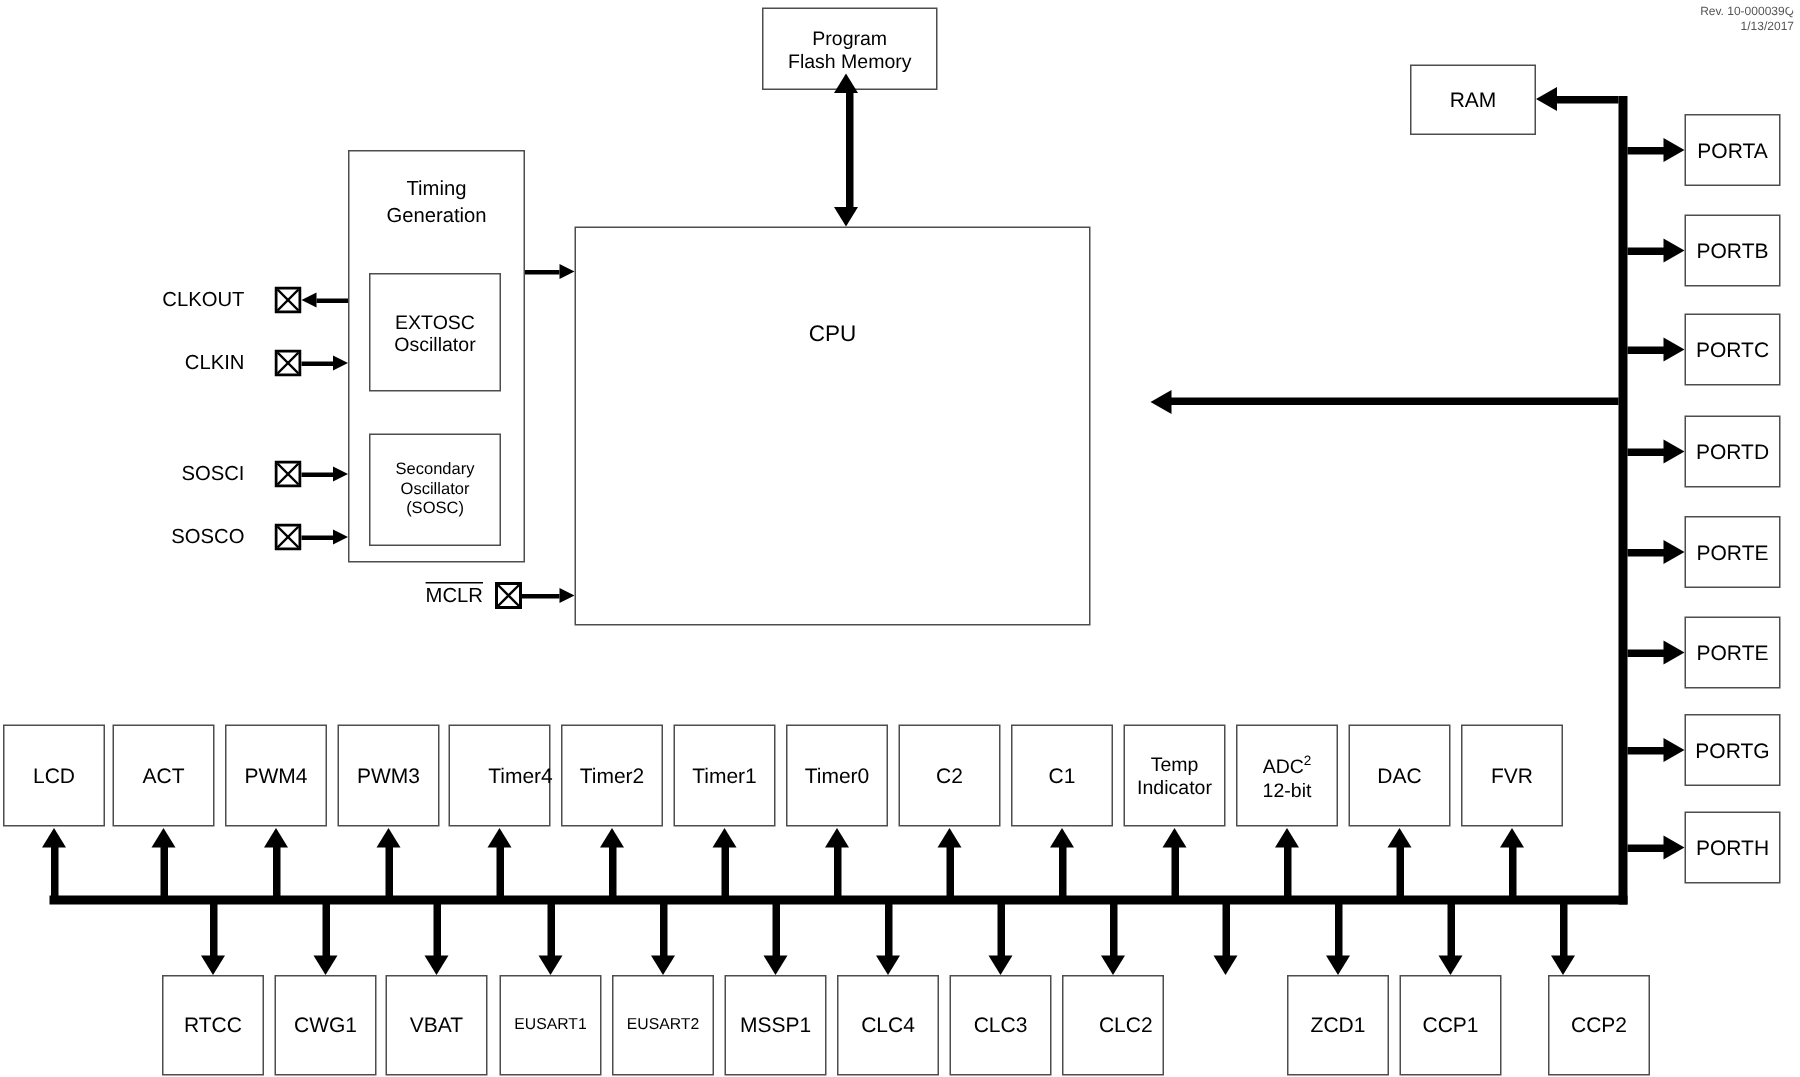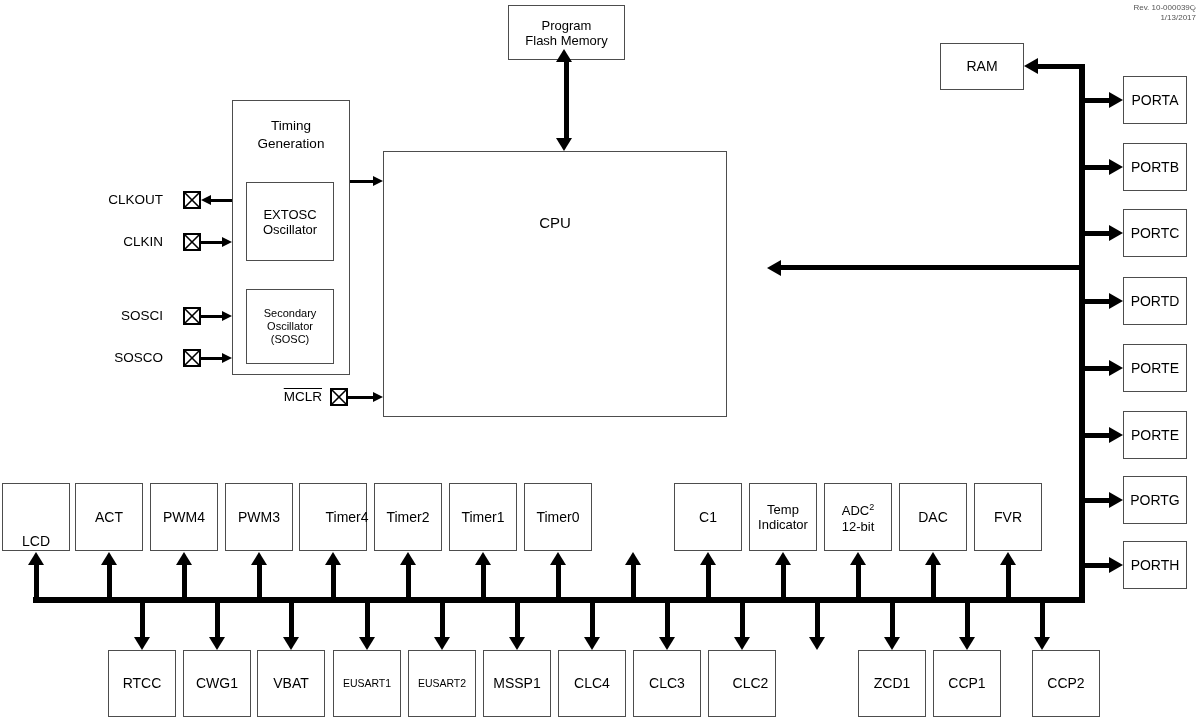--- a/index.html
+++ b/index.html
@@ -160,21 +160,21 @@
   <div class="box port" style="top:411px;">
       <span>PORTE</span>
     </div>
   <div class="box port" style="top:476px;">
       <span>PORTG</span>
     </div>
   <div class="box port" style="top:541px;">
       <span>PORTH</span>
     </div>
 
-  <div class="box mid" style="left:2px;align-items:flex-end;">
+  <div class="box mid" style="left:2px;">
       <span>LCD</span>
     </div>
   <div class="box mid" style="left:75px;">
       <span>ACT</span>
     </div>
   <div class="box mid" style="left:150px;">
       <span>PWM4</span>
     </div>
   <div class="box mid" style="left:225px;">
       <span>PWM3</span>
@@ -183,20 +183,23 @@
       <span>Timer4</span>
     </div>
   <div class="box mid" style="left:374px;">
       <span>Timer2</span>
     </div>
   <div class="box mid" style="left:449px;">
       <span>Timer1</span>
     </div>
   <div class="box mid" style="left:524px;">
       <span>Timer0</span>
+    </div>
+  <div class="box mid" style="left:599px;">
+      <span>C2</span>
     </div>
   <div class="box mid" style="left:674px;">
       <span>C1</span>
     </div>
   <div class="box mid two" style="left:749px;">
     <div class="stack">
       <div>Temp</div>
       <div>Indicator</div>
     </div>
   </div>

